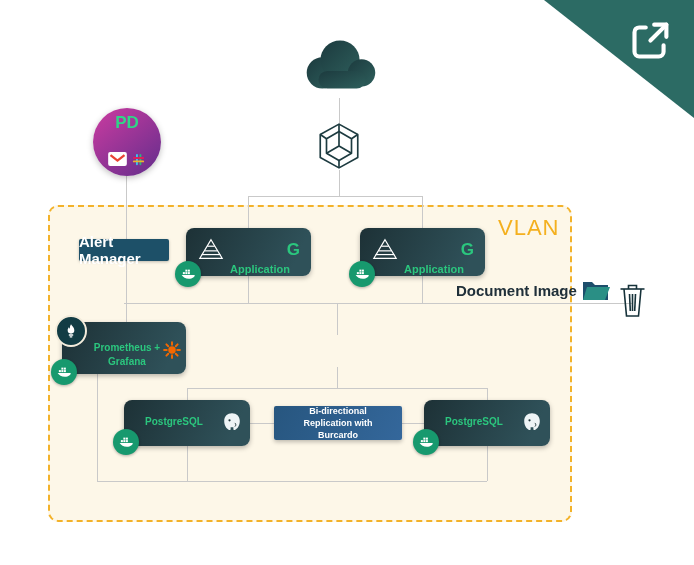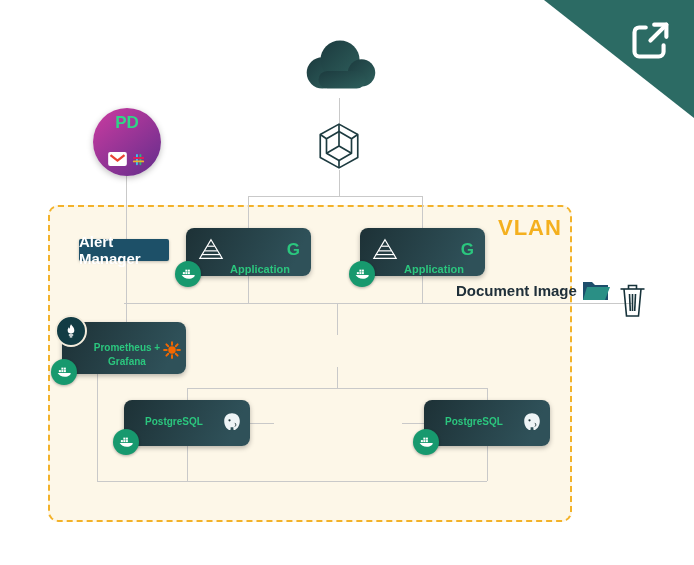--- a/index.html
+++ b/index.html
@@ -3,21 +3,21 @@
 <meta charset="utf-8">
 <style>
   html,body{margin:0;padding:0;background:#fff;}
   .canvas{position:relative;width:694px;height:565px;background:#fff;overflow:hidden;
           font-family:"Liberation Sans",sans-serif;}
   .hline,.vline{position:absolute;background:#c9c9c9;z-index:1;}
   .hline{height:1px;}
   .vline{width:1px;}
   .vlan{position:absolute;left:48px;top:205px;width:520px;height:313px;
         border:2px dashed #f3b229;border-radius:10px;background:#fdf7e8;z-index:0;}
-  .vlanlabel{position:absolute;left:498px;top:215px;font-size:22px;font-weight:bold;
+  .vlanlabel{position:absolute;left:498px;top:215px;font-size:22px;font-weight:normal;
              color:#f4b01e;z-index:2;letter-spacing:1px;}
   .darkbox{position:absolute;border-radius:8px;z-index:2;
            background:linear-gradient(115deg,#1d3136 0%,#2f5159 85%);
            box-shadow:0 2px 5px rgba(0,0,0,.28);}
   .bluebox{position:absolute;z-index:2;border-radius:2px;color:#fff;font-weight:bold;
            background:linear-gradient(115deg,#27567f,#34679b);
            display:flex;align-items:center;justify-content:center;text-align:center;
            box-shadow:0 2px 4px rgba(0,0,0,.25);}
   .alertbox{position:absolute;z-index:2;background:#1d5068;color:#fff;font-size:15px;
             font-weight:bold;display:flex;align-items:center;justify-content:center;
@@ -256,20 +256,23 @@
             <rect x="7" y="6" width="3.2" height="3.2"></rect>
         <rect x="11" y="6" width="3.2" height="3.2"></rect>
             <rect x="7" y="2" width="3.2" height="3.2"></rect>
         <rect x="11" y="2" width="3.2" height="3.2"></rect>
         <path d="M1 10.5 h21 c0 3 -3.5 6 -9.5 6 -5.5 0 -9-2.5 -11.5-6z"></path>
           </g>
       </svg>
     </span>
   </div>
 
+  <div class="bluebox" style="left:274px;top:406px;width:128px;height:34px;font-size:9px;line-height:1.35">
+    <span style="display:block;padding:0 10px">Bi-directional Replication with Burcardo</span>
+  </div>
 
   <div class="darkbox" style="left:424px;top:400px;width:126px;height:46px">
     <span class="pglabel greenlabel">PostgreSQL</span>
     <span class="eleph">
       <svg viewBox="0 0 24 24" width="22" height="22">
         <path fill="#eef4f6" d="M12 2.5c5 0 8.5 3.2 8.5 8.5 0 4.5-2.2 8.5-5.2 9.7-.9.4-1.8-.2-1.8-1.2v-1.8h-3v1.8c0 1-.9 1.6-1.8 1.2-3-1.2-5.2-5.2-5.2-9.7C3.5 5.7 7 2.5 12 2.5z"></path>
         <circle cx="9.3" cy="10.2" r="1.2" fill="#1d3136"></circle>
         <path d="M15 13 c1.5 1 1.5 3 .2 4" stroke="#1d3136" stroke-width="1" fill="none"></path>
       </svg>
     </span>

